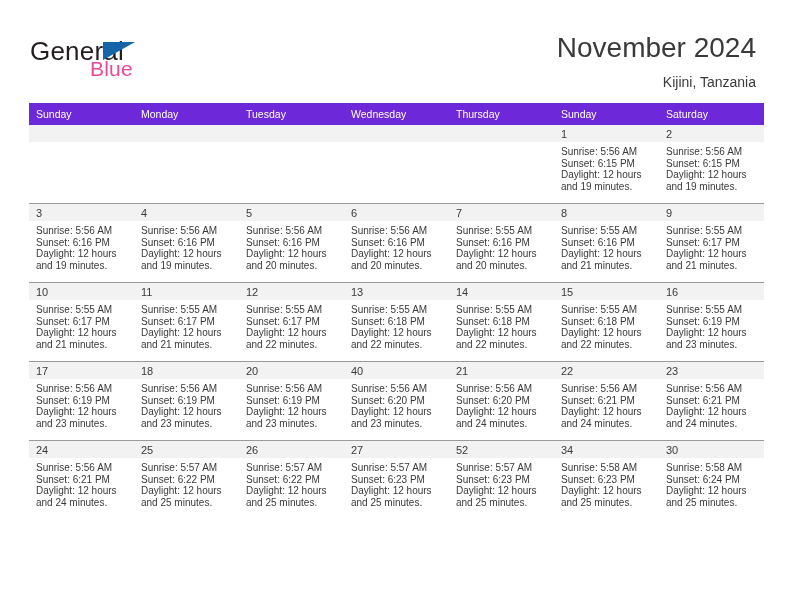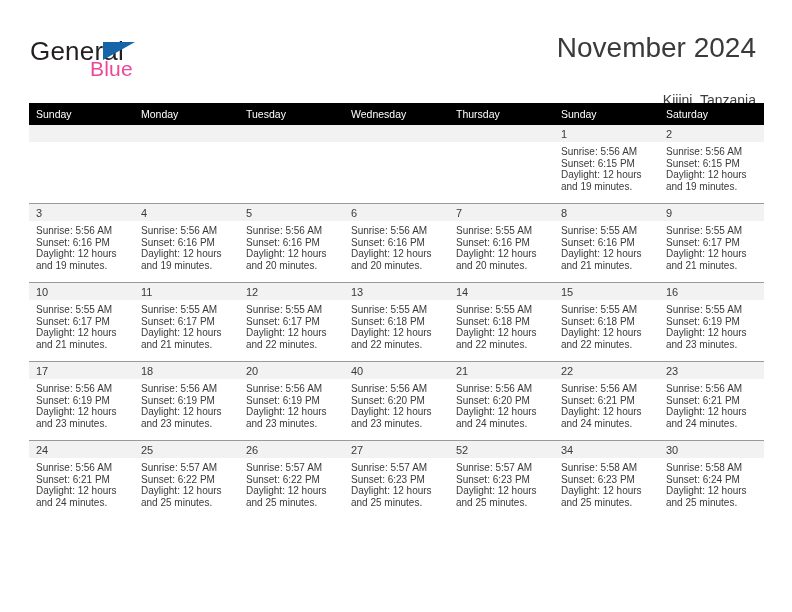--- a/index.html
+++ b/index.html
@@ -73,38 +73,38 @@
     font-size: 28px;
     font-weight: normal;
     color: #3a3a3a;
     line-height: 36px;
     white-space: nowrap;
   }
   .cal-subtitle {
     font-size: 14px;
     color: #3a3a3a;
     line-height: 20px;
-    margin-top: 24px;
+    margin-top: 6px;
     white-space: nowrap;
   }
 
   
   .cal-wrap {
     position: absolute;
     left: 29px;
     top: 103px;
     width: 735px;
   }
   table.cal {
     border-collapse: collapse;
     table-layout: fixed;
     width: 735px;
   }
   table.cal th {
-    background: #000000;
+    background: #6d28d9;
     color: #ffffff;
     font-size: 10.5px;
     font-weight: normal;
     text-align: left;
     padding: 5px 0 5px 7px;
     height: 12px;
     border: none;
   }
   table.cal td {
     width: 105px;

